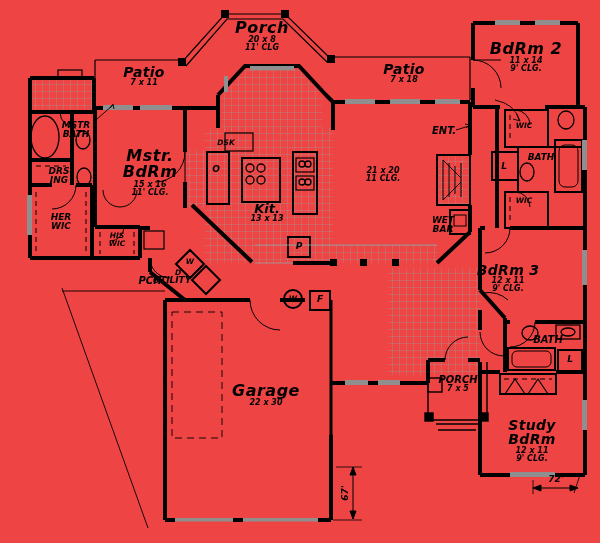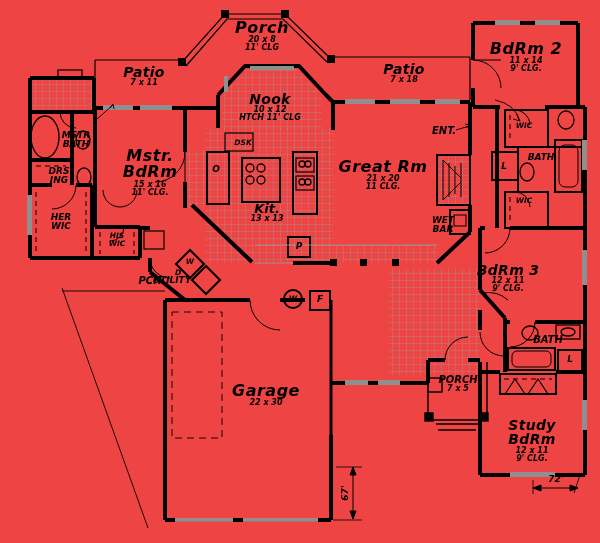--- a/index.html
+++ b/index.html
@@ -230,35 +230,29 @@
 <div class="lbl" style="left:144px;top:76px;">
   <div class="nm2">Patio</div>
   <div class="dm">7 x 11</div>
 </div>
 
 <div class="lbl" style="left:404px;top:73px;">
   <div class="nm2">Patio</div>
   <div class="dm">7 x 18</div>
 </div>
 
-<div class="lbl" style="left:270px;top:107px;">
-  <div class="nm2">Nook</div>
-  <div class="dm">10 x 12</div>
-  <div class="dm">HTCH 11' CLG</div>
-</div>
 
 <div class="lbl" style="left:150px;top:172px;">
   <div class="nm">Mstr.</div>
   <div class="nm">BdRm</div>
   <div class="dm">15 x 16</div>
   <div class="dm">11' CLG.</div>
 </div>
 
 <div class="lbl" style="left:383px;top:175px;">
-  <div class="nm">Great Rm</div>
   <div class="dm">21 x 20</div>
   <div class="dm">11 CLG.</div>
 </div>
 
 <div class="lbl" style="left:526px;top:57px;">
   <div class="nm">BdRm 2</div>
   <div class="dm">11 x 14</div>
   <div class="dm">9' CLG.</div>
 </div>
 
@@ -285,37 +279,37 @@
   <div class="nm2">BdRm</div>
   <div class="dm">12 x 11</div>
   <div class="dm">9' CLG.</div>
 </div>
 
 <div class="lbl" style="left:458px;top:384px;">
   <div style="font-size:10px;">PORCH</div>
   <div class="dm">7 x 5</div>
 </div>
 
-<div class="lbl sm" style="left:76px;top:140px;">
+<div class="lbl sm" style="left:76px;top:130px;">
   <div>MSTR</div>
   <div>BATH</div>
 </div>
 <div class="lbl sm" style="left:59px;top:176px;">
   <div>DRS</div>
   <div>ING</div>
 </div>
 <div class="lbl sm" style="left:61px;top:222px;">
   <div>HER</div>
   <div>WIC</div>
 </div>
 <div class="lbl xs" style="left:117px;top:240px;">
   <div>HIS</div>
   <div>WIC</div>
 </div>
-<div class="lbl xs" style="left:243px;top:143px;text-align:right;">
+<div class="lbl xs" style="left:226px;top:143px;text-align:right;">
   <div>DSK</div>
 </div>
 <div class="lbl sm" style="left:216px;top:170px;">
   <div>O</div>
 </div>
 <div class="lbl sm" style="left:299px;top:247px;">
   <div>P</div>
 </div>
 <div class="lbl sm" style="left:172px;top:253px;margin-top:28px;">
   <div>UTILITY</div>

